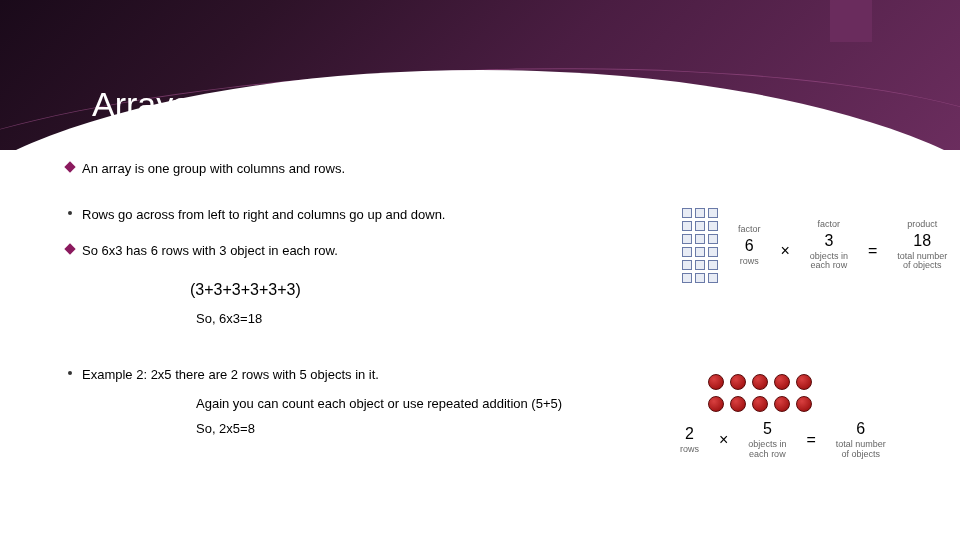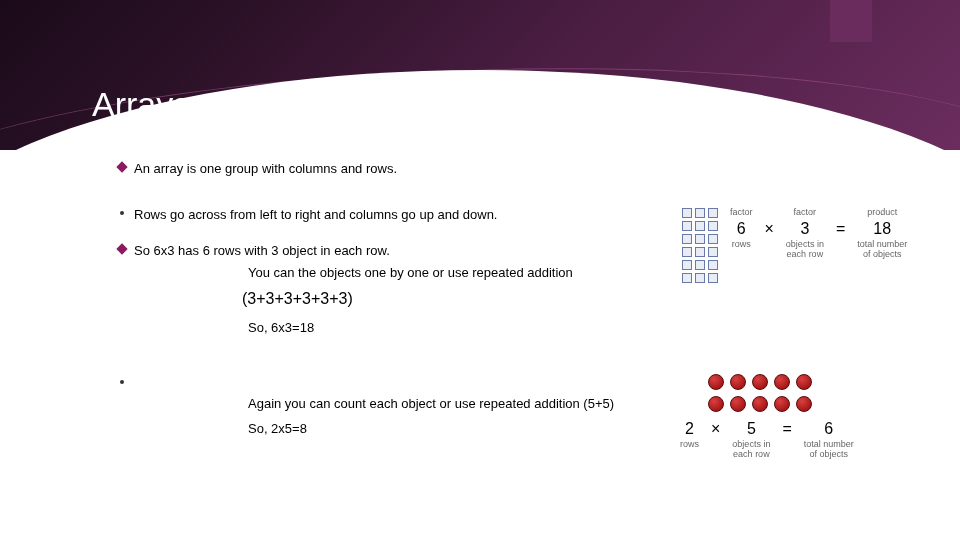--- a/index.html
+++ b/index.html
@@ -56,21 +56,21 @@
     font-size: 34px;
     color: #ffffff;
     font-weight: 400;
     z-index: 1;
   }
   .content {
     position: absolute;
     left: 0;
     top: 160px;
     width: 670px;
-    padding-left: 110px;
+    padding-left: 58px;
   }
   .bullet-row {
     display: flex;
     align-items: flex-start;
     margin-bottom: 14px;
     font-size: 13px;
     color: #000;
     line-height: 1.4;
   }
   .bullet-marker {
@@ -92,21 +92,21 @@
     border-radius: 50%;
     margin-top: 2px;
   }
   .indent1 { padding-left: 138px; font-size: 13px; margin-bottom: 10px; }
   .indent0b { padding-left: 132px; font-size: 16px; margin-bottom: 12px; }
   .right-fig {
     position: absolute;
   }
   .fig1 { right: 18px; top: 208px; width: 260px; }
   .fig2 { right: 40px; top: 374px; width: 240px; }
-  .eq-row { display: flex; align-items: flex-start; gap: 12px; font-size: 11px; color: #333; }
+  .eq-row { display: flex; align-items: center; gap: 20px; font-size: 11px; color: #333; }
   .eq-col { display: flex; flex-direction: column; align-items: center; gap: 2px; }
   .eq-num { font-size: 16px; color: #000; }
   .eq-sym { font-size: 16px; color: #000; padding-top: 0; }
   .eq-lbl { font-size: 9px; color: #666; text-align: center; line-height: 1.1; }
   .grid-6x3 {
     display: grid;
     grid-template-columns: repeat(3, 10px);
     grid-template-rows: repeat(6, 10px);
     gap: 3px;
   }
@@ -142,35 +142,35 @@
     <span>An array is one group with columns and rows.</span>
   </div>
 
   <div class="bullet-row" style="margin-bottom:18px;">
     <span class="bullet-marker">
         <span class="dot"></span>
       </span>
     <span>Rows go across from left to right and columns go up and down.</span>
   </div>
 
-  <div class="bullet-row" style="margin-bottom:4px;">
+  <div class="bullet-row" style="margin-bottom:20px;">
     <span class="bullet-marker">
         <span class="diamond"></span>
       </span>
     <span>So 6x3 has 6 rows with 3 object in each row.</span>
   </div>
 
-  <div class="indent1">You can the objects one by one or use repeated addition</div>
   <div class="indent0b">(3+3+3+3+3+3)</div>
   <div class="indent1" style="margin-bottom:40px;">So, 6x3=18</div>
 
   <div class="bullet-row" style="margin-bottom:12px;">
     <span class="bullet-marker">
         <span class="dot"></span>
       </span>
+    <span>Example 2:  2x5 there are 2 rows with 5 objects in it.</span>
   </div>
 
   <div class="indent1">Again you can count each object or use repeated addition (5+5)</div>
   <div class="indent1">So, 2x5=8</div>
 
 </div>
 
 <div class="right-fig fig1">
   <div class="eq-row">
     <div class="eq-col">

